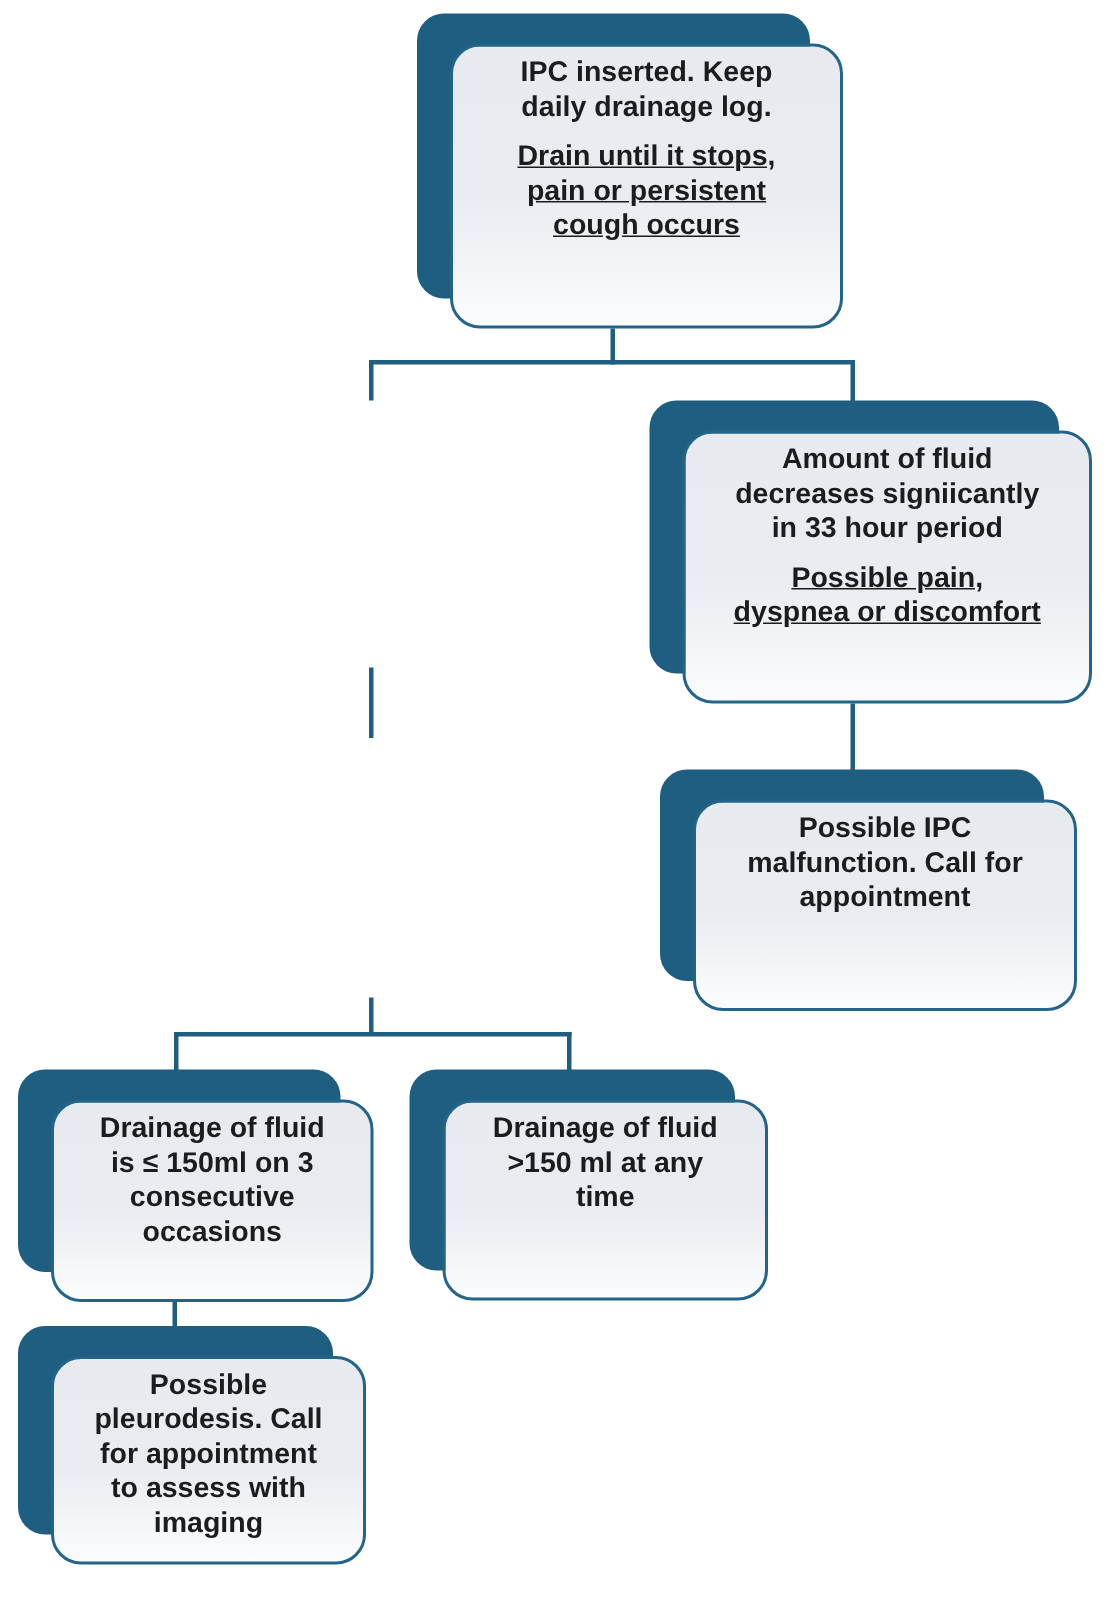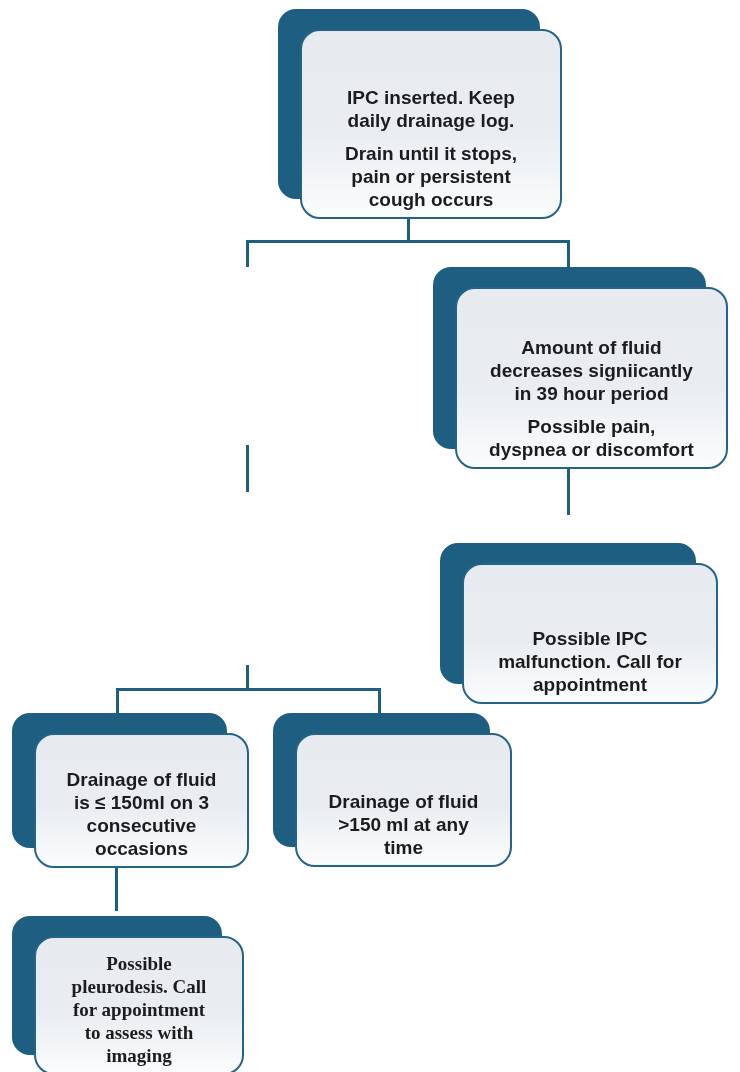--- a/index.html
+++ b/index.html
@@ -41,37 +41,37 @@
     position:absolute;left:0;top:0;width:100%;height:100%;
     background:var(--shadow-teal);
     border-radius:18px;
   }
   .node .card{
     position:absolute;left:22px;top:20px;width:100%;height:100%;
     box-sizing:border-box;
     background:linear-gradient(180deg,var(--card-fill-top) 0%,var(--card-fill-mid) 55%,var(--card-fill-bottom) 100%);
     border:2.5px solid var(--card-border);
     border-radius:20px;
-    display:flex;flex-direction:column;justify-content:flex-end;align-items:center;
+    display:flex;flex-direction:column;justify-content:flex-start;align-items:center;
     padding:6px 10px;
     color:var(--text);
     font-size:19px;font-weight:bold;line-height:23px;
     text-align:center;
   }
   .card p{margin:0;white-space:pre-line;}
-  .card p + p{margin-top:10px;}
+  .card p + p{margin-top:10px;text-decoration:underline;}
 
   .n1{left:278px;top:9px;width:262px;height:190px;}
   .n2{left:113px;top:265px;width:271px;height:160px;}
   .n3{left:433px;top:267px;width:273px;height:182px;}
   .n4{left:116px;top:490px;width:267px;height:155px;}
-  .n5{left:440px;top:513px;width:256px;height:141px;margin-top:30px;}
+  .n5{left:440px;top:513px;width:256px;height:141px;}
   .n6{left:12px;top:713px;width:215px;height:135px;}
   .n7{left:273px;top:713px;width:217px;height:134px;}
-  .n8{left:12px;top:916px;width:210px;height:139px;font-family:Liberation Serif, serif;}
+  .n8{left:12px;top:884px;width:210px;height:139px;}
 </style>
 </head>
 <body>
 
 <div class="canvas">
 
   <div class="c c1"></div>
   <div class="c c2"></div>
   <div class="c c3"></div>
   <div class="c c4"></div>
@@ -93,21 +93,21 @@
 cough occurs</p>
     </div>
   </div>
 
 
   <div class="node n3">
     <div class="shadow"></div>
     <div class="card">
       <p>Amount of fluid
 decreases signiicantly
-in 39 hour period</p>
+in 33 hour period</p>
       <p>Possible pain,
 dyspnea or discomfort</p>
     </div>
   </div>
 
 
   <div class="node n5">
     <div class="shadow"></div>
     <div class="card">
       <p>Possible IPC

